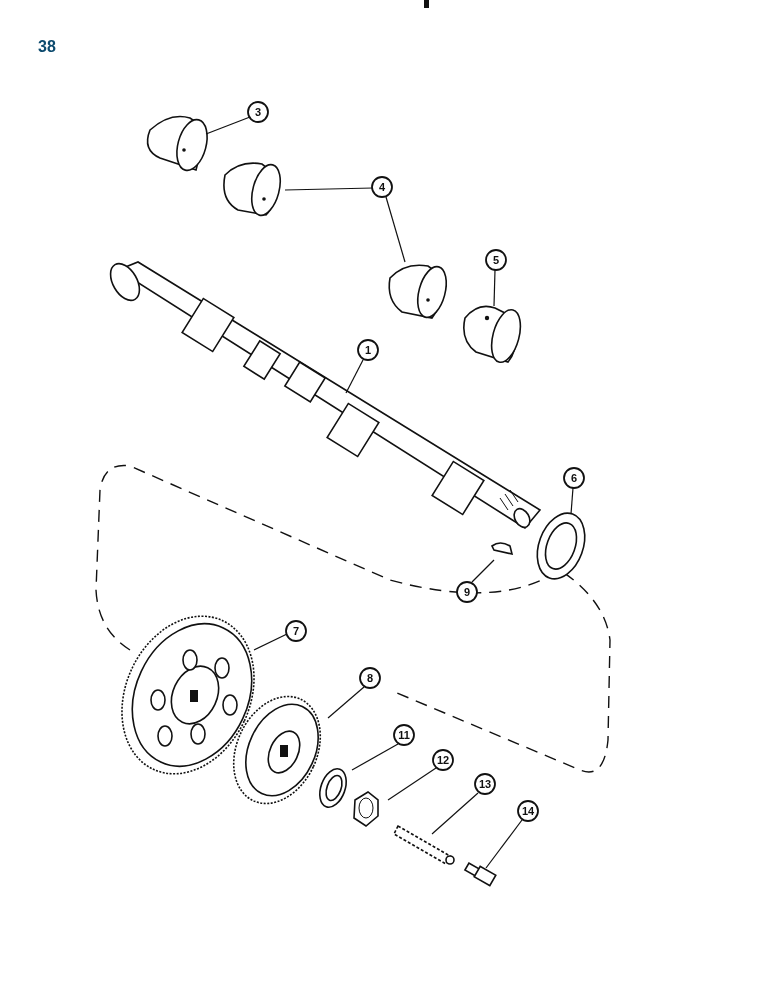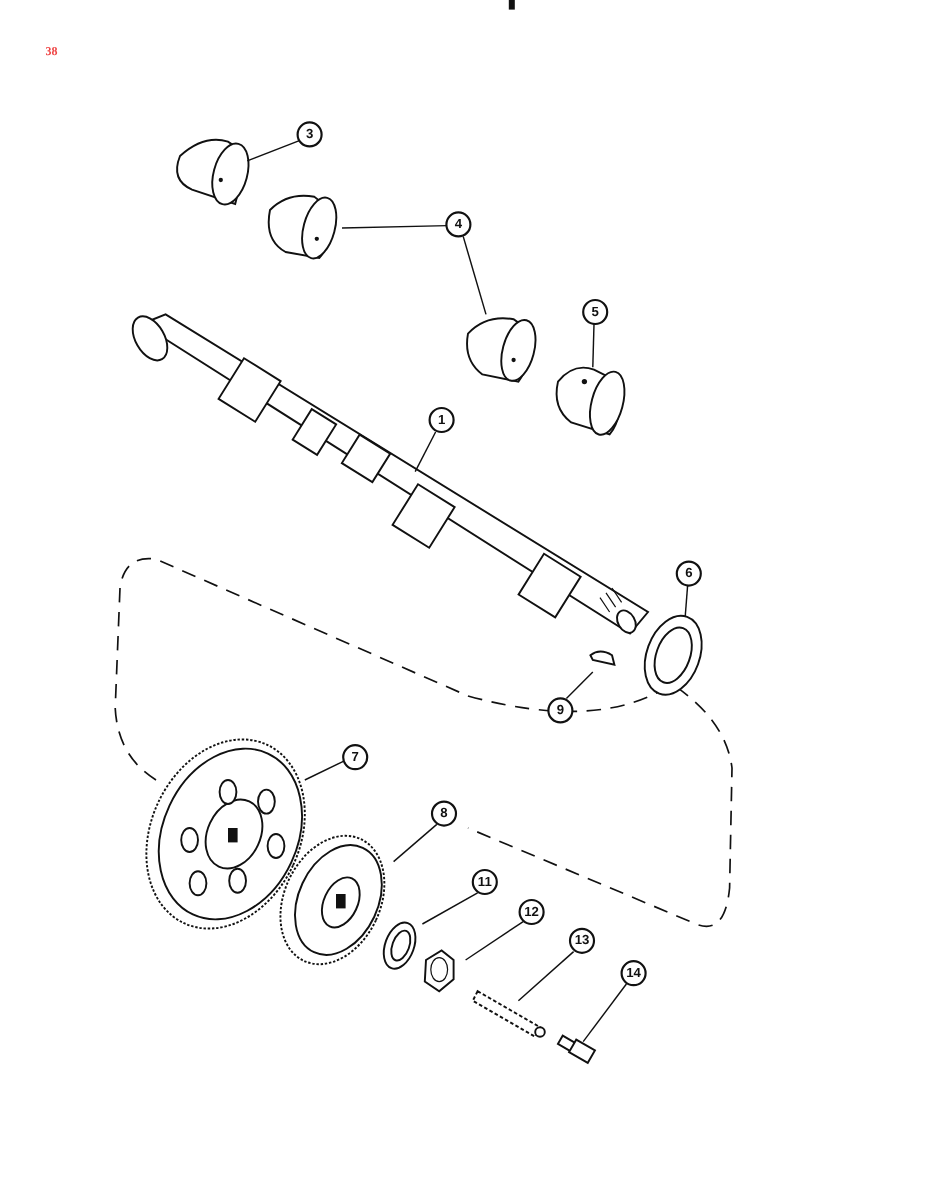--- a/index.html
+++ b/index.html
@@ -1,17 +1,17 @@
 <!DOCTYPE html>
 <html><head>
 <meta charset="utf-8">
 <style>
   html, body { margin:0; padding:0; background:#ffffff; }
   body { width:772px; height:1000px; position:relative; overflow:hidden; font-family:"Liberation Sans", sans-serif; }
-  .page-number { position:absolute; left:38px; top:38px; font-weight:bold; font-size:10px; color:#ef4444; letter-spacing:0px;font-family:Liberation Serif, serif; }
+  .page-number { position:absolute; left:38px; top:38px; font-weight:bold; font-size:16px; color:#0c4a6e; letter-spacing:0px; }
   .top-mark { position:absolute; left:424px; top:0px; width:5px; height:8px; background:#111; }
   svg#diagram { position:absolute; left:0; top:0; }
   .callout circle { fill:#fff; stroke:#111; stroke-width:1.8; }
   .callout text { font-family:"Liberation Sans", sans-serif; font-weight:bold; font-size:11px; fill:#111; text-anchor:middle; dominant-baseline:central; }
   .leader { stroke:#111; stroke-width:1.2; fill:none; }
   .part { stroke:#111; stroke-width:1.6; fill:#fff; }
   .part-thin { stroke:#111; stroke-width:1; fill:none; }
   .dash { stroke:#111; stroke-width:1.4; fill:none; stroke-dasharray:12 8; }
 </style>
 </head>

